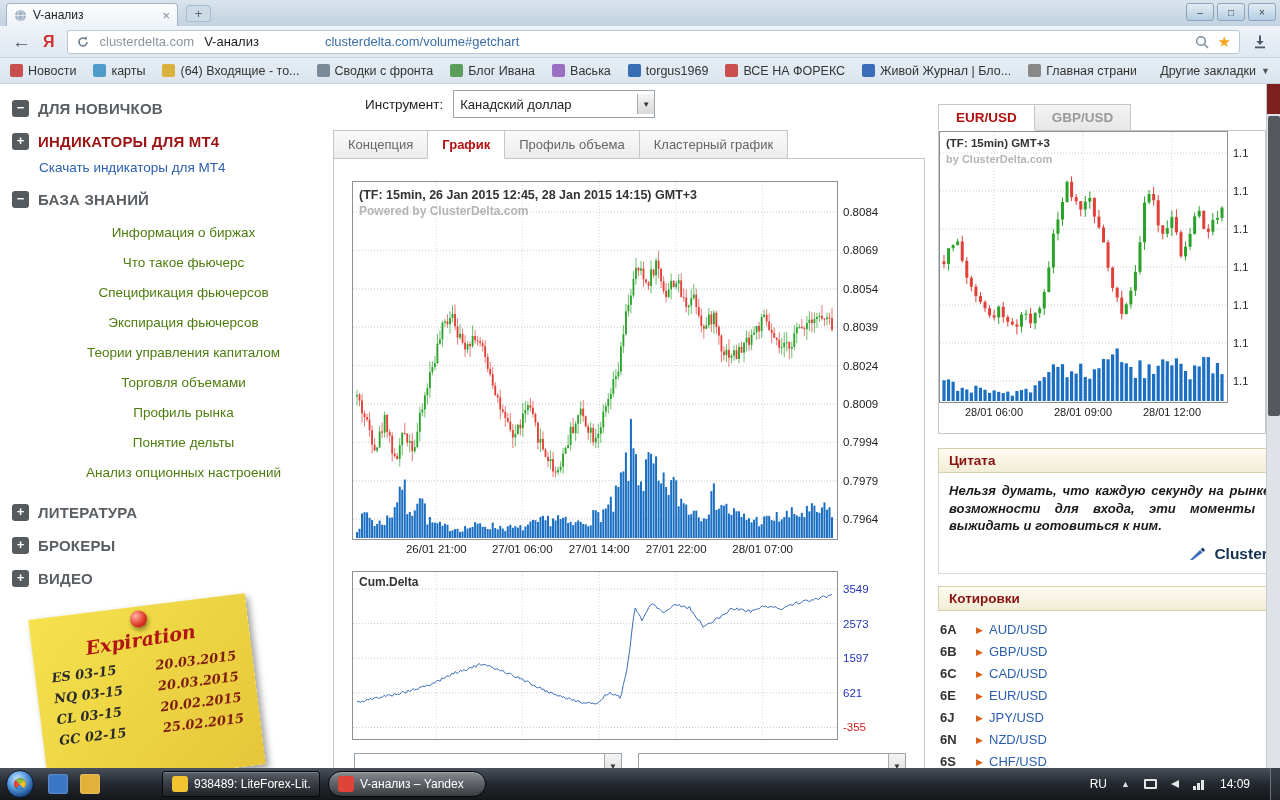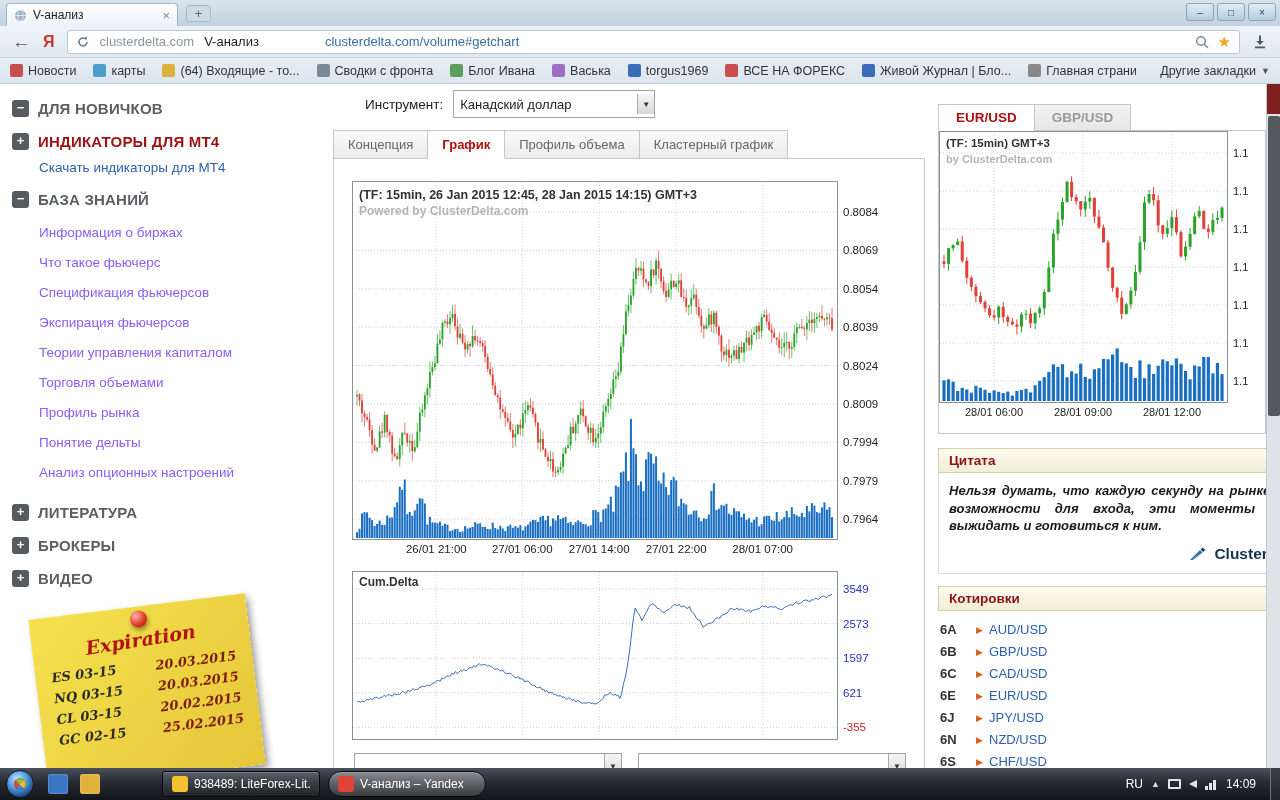--- a/index.html
+++ b/index.html
@@ -44,21 +44,21 @@
   .page{position:absolute;top:84px;left:0;width:1280px;height:684px;background:#fff;overflow:hidden;}
 
   
   .sidenav{position:absolute;left:12px;top:0;width:316px;}
   .side-section{display:flex;align-items:center;gap:9px;margin:16px 0 10px;}
   .sicon{width:17px;height:17px;border-radius:3px;background:#565b60;color:#fff;font-weight:bold;font-size:13px;
          line-height:16px;text-align:center;flex:none;}
   .stitle{font-size:15px;font-weight:bold;color:#5a5f64;letter-spacing:.2px;}
   .stitle.red{color:#9b1313;}
   .side-link{margin:2px 0 14px 27px;color:#2b5fb0;font-size:13.5px;}
-  .side-item{margin-left:27px;font-size:13.5px;color:#8b5cf6;line-height:30px;}
+  .side-item{margin-left:27px;font-size:13.5px;color:#4d7c0f;line-height:30px;text-align:center;}
 
   
   .note{position:absolute;left:38px;top:522px;width:218px;height:172px;background:linear-gradient(135deg,#f5e24d,#e6c63a);
         transform:rotate(-7deg);box-shadow:3px 4px 7px rgba(0,0,0,.38);overflow:hidden;}
   .pin{position:absolute;left:50%;top:4px;margin-left:-8px;width:17px;height:17px;border-radius:50%;
        background:radial-gradient(circle at 35% 30%,#ffb3a6,#e03b2a 55%,#8f1408);box-shadow:1px 3px 4px rgba(0,0,0,.4);}
   .note-title{margin-top:22px;text-align:center;font-family:"DejaVu Serif",serif;font-style:italic;font-weight:bold;
               font-size:19px;color:#b01414;transform:rotate(-2deg);}
   .note-rows{margin-top:6px;padding:0 16px;}
   .note-row{display:flex;justify-content:space-between;font-family:"DejaVu Serif",serif;font-style:italic;
@@ -117,21 +117,21 @@
        background:conic-gradient(from -45deg,#8fc541 0 90deg,#f7c521 0 180deg,#3f8fd6 0 270deg,#e8483f 0 360deg);
        box-shadow:inset 0 0 2px rgba(0,0,0,.5);}
   .pinicon{width:20px;height:20px;margin:0 6px;border-radius:3px;flex:none;box-shadow:inset 0 0 2px rgba(255,255,255,.5);}
   .taskbtn{height:26px;margin-left:8px;display:flex;align-items:center;gap:6px;padding:0 9px;width:158px;flex:none;
            border:1px solid #05070a;border-radius:3px;background:linear-gradient(rgba(255,255,255,.14),rgba(255,255,255,.04));
            box-shadow:inset 0 1px 1px rgba(255,255,255,.22);color:#fff;font-size:12px;white-space:nowrap;overflow:hidden;}
   .taskbtn.active{background:linear-gradient(rgba(255,255,255,.38),rgba(255,255,255,.14));border-radius:13px;}
   .taskbtn:first-of-type{margin-left:56px;}
   .ticon{width:16px;height:16px;border-radius:3px;flex:none;}
   .tlabel{overflow:hidden;white-space:nowrap;}
-  .tray{margin-left:auto;display:flex;align-items:center;gap:8px;color:#fff;}
+  .tray{margin-left:auto;display:flex;align-items:center;gap:14px;color:#fff;}
   .lang{font-size:12px;}
   .trayarrow{font-size:9px;color:#ddd;}
   .tico{flex:none;}
   .tico.display{width:13px;height:10px;border:2px solid #e6e6e6;border-radius:1px;}
   .tico.volume{width:0;height:0;border-top:4px solid transparent;border-bottom:4px solid transparent;border-right:8px solid #e6e6e6;}
   .tico.network{display:flex;align-items:flex-end;gap:1px;height:11px;}
   .tico.network i{display:block;width:3px;background:#e6e6e6;}
   .clock{font-size:12px;margin:0 6px 0 2px;}
   .peek{width:10px;height:32px;border-left:1px solid #6b737d;background:linear-gradient(#3a404a,#20242a);}
 </style>

